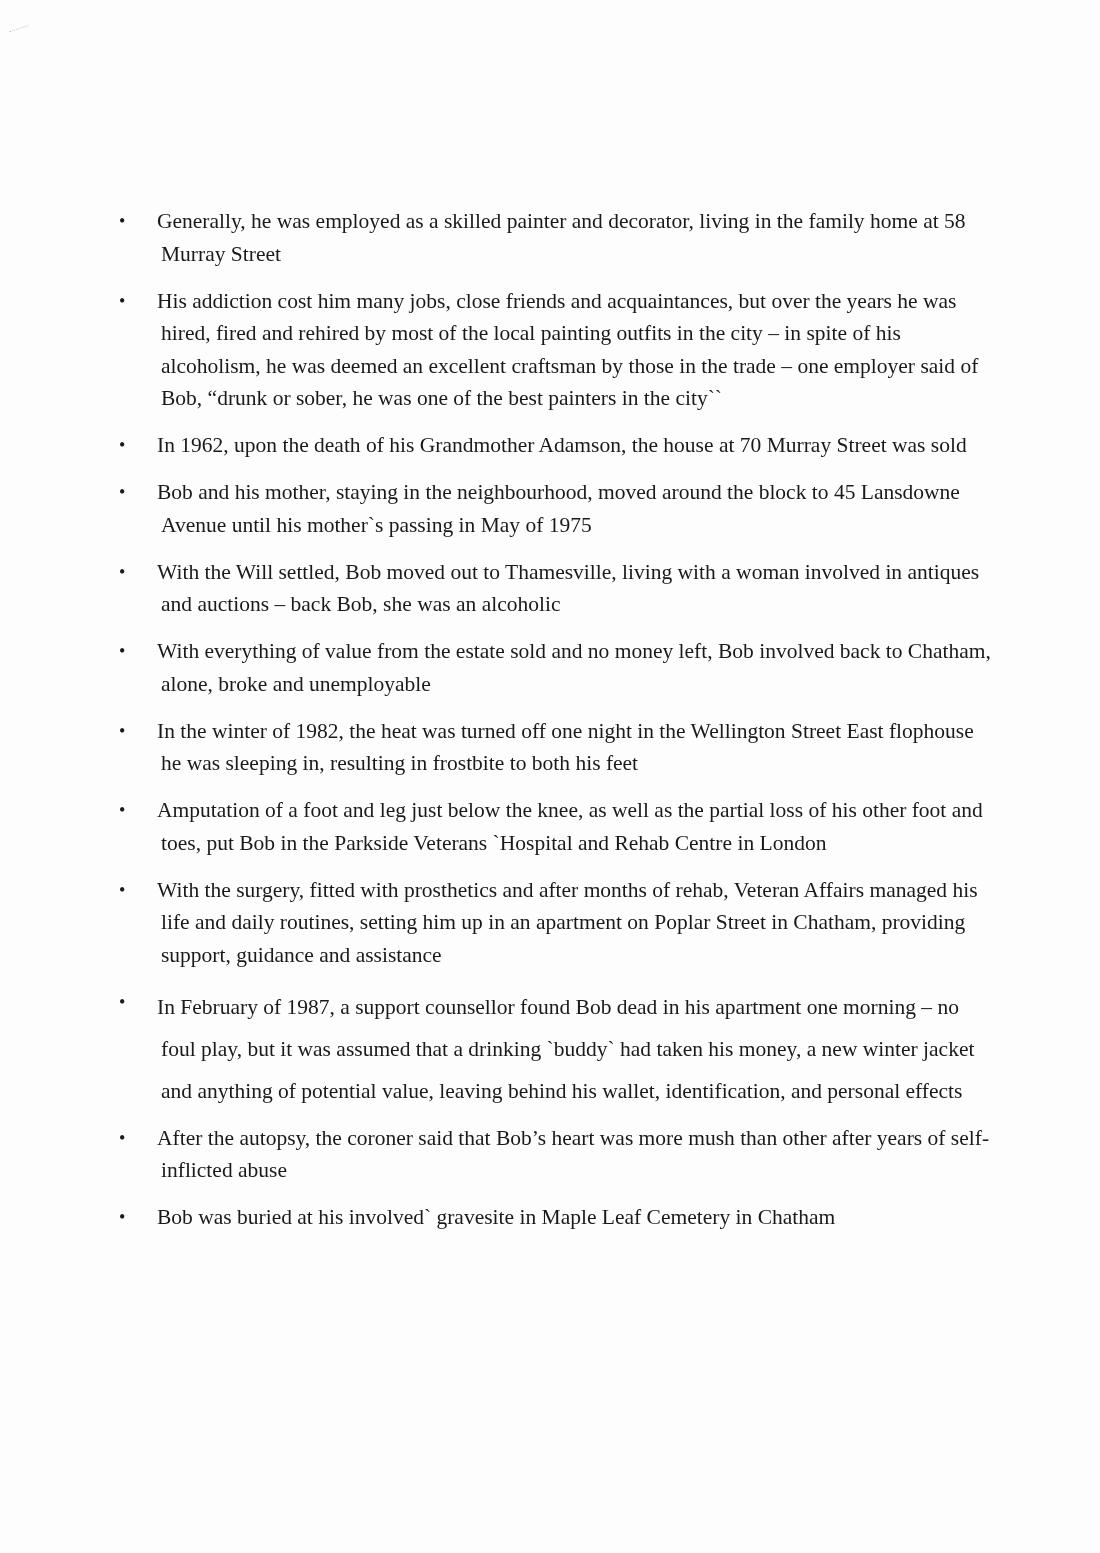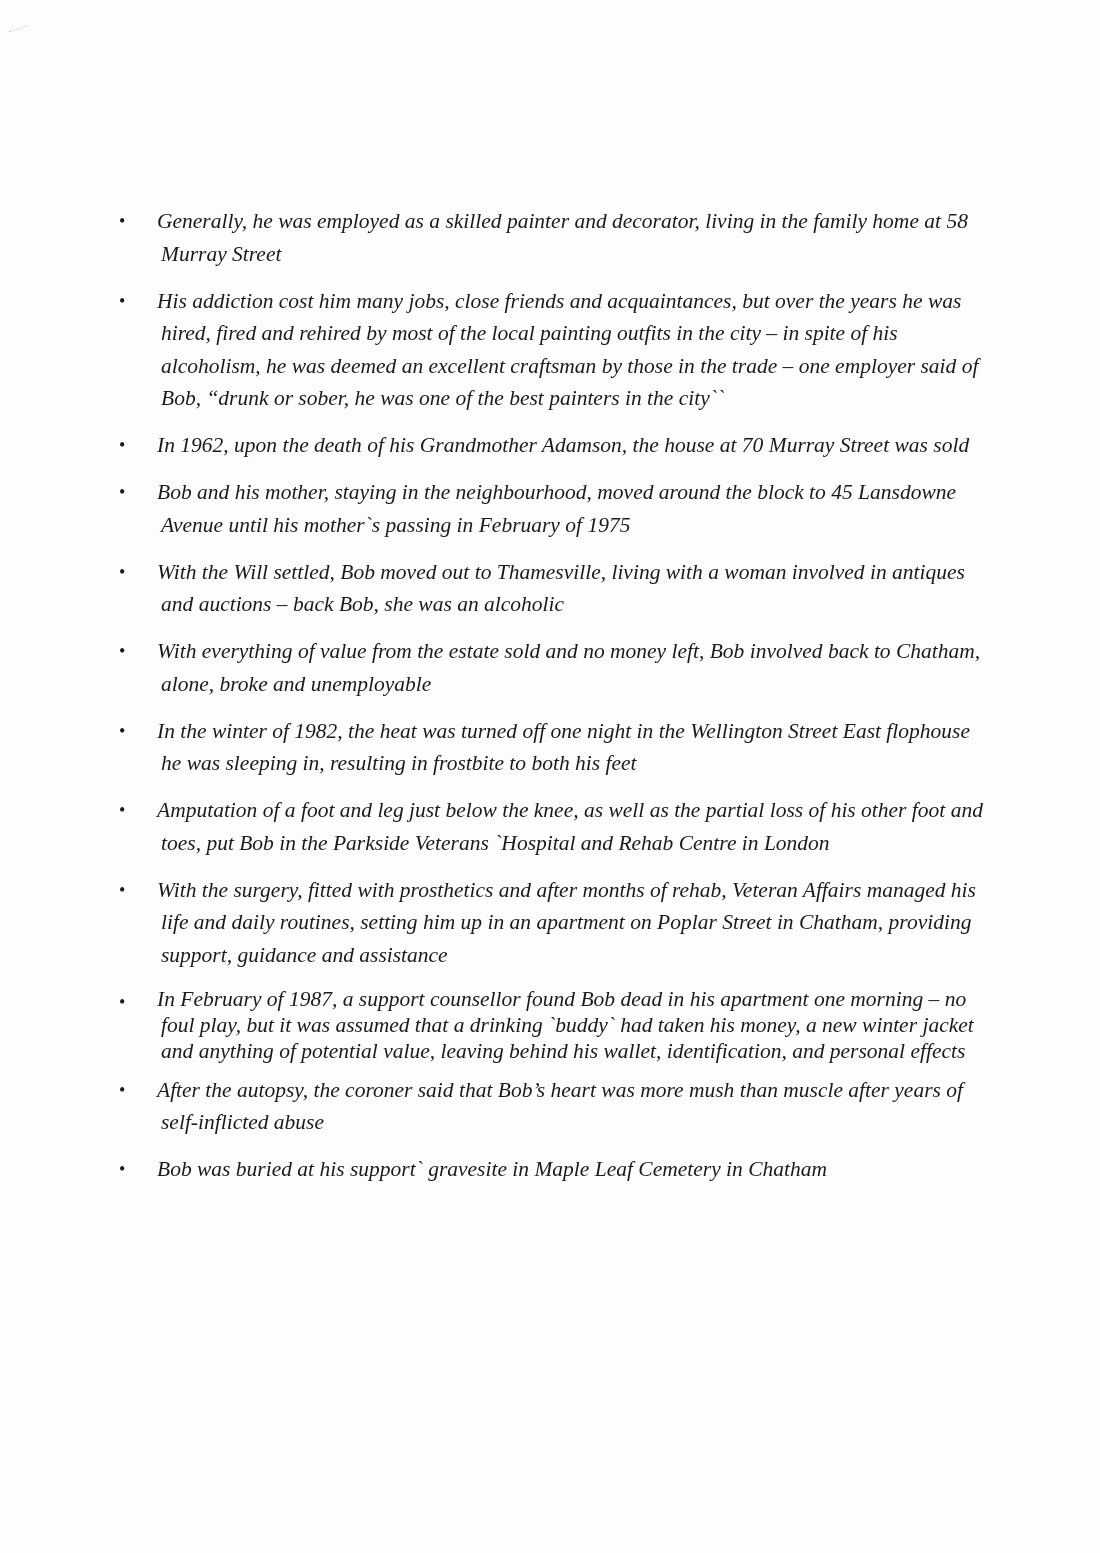--- a/index.html
+++ b/index.html
@@ -4,22 +4,22 @@
   <style>
     html, body { margin: 0; padding: 0; }
     body {
       width: 1100px; height: 1553px; background: #fdfdfd; position: relative; overflow: hidden;
       font-family: "Liberation Serif", "DejaVu Serif", serif; color: #1a1a1a;
     }
     .page { position: absolute; left: 0; top: 0; width: 1100px; height: 1553px; }
     ul.bullets { list-style: none; margin: 0; padding: 0; position: absolute; left: 115px; top: 205px; width: 880px; }
     li.item { position: relative; padding-left: 42px; font-size: 21.5px; line-height: 32.5px; margin-bottom: 14.5px; }
     li.item .dot { position: absolute; left: 4px; top: 0; font-size: 18px; }
-    li.item .txt { display: block; text-indent: -4px; padding-left: 4px; font-style: italic; }
-    li.item.wide .txt { line-height: 26px; }
+    li.item .txt { display: block; text-indent: -4px; padding-left: 4px; }
+    li.item.wide .txt { line-height: 42px; }
     li.item.wide { margin-bottom: 10px; }
     .mark { position: absolute; left: 10px; top: 28px; width: 20px; height: 8px; border-top: 1px dotted #999; transform: rotate(-18deg); opacity: 0.5; }
   </style>
 </head>
 <body>
 
 <div class="page">
   <div class="mark"></div>
 
   <ul class="bullets">
@@ -30,21 +30,21 @@
     <li class="item">
         <span class="dot">•</span>
         <span class="txt">His addiction cost him many jobs, close friends and acquaintances, but over the years he was hired, fired and rehired by most of the local painting outfits in the city – in spite of his alcoholism, he was deemed an excellent craftsman by those in the trade – one employer said of Bob, “drunk or sober, he was one of the best painters in the city``</span>
       </li>
     <li class="item">
         <span class="dot">•</span>
         <span class="txt">In 1962, upon the death of his Grandmother Adamson, the house at 70 Murray Street was sold</span>
       </li>
     <li class="item">
         <span class="dot">•</span>
-        <span class="txt">Bob and his mother, staying in the neighbourhood, moved around the block to 45 Lansdowne Avenue until his mother`s passing in February of 1975</span>
+        <span class="txt">Bob and his mother, staying in the neighbourhood, moved around the block to 45 Lansdowne Avenue until his mother`s passing in May of 1975</span>
       </li>
     <li class="item">
         <span class="dot">•</span>
         <span class="txt">With the Will settled, Bob moved out to Thamesville, living with a woman involved in antiques and auctions – back Bob, she was an alcoholic</span>
       </li>
     <li class="item">
         <span class="dot">•</span>
         <span class="txt">With everything of value from the estate sold and no money left, Bob involved back to Chatham, alone, broke and unemployable</span>
       </li>
     <li class="item">
@@ -58,20 +58,20 @@
     <li class="item">
         <span class="dot">•</span>
         <span class="txt">With the surgery, fitted with prosthetics and after months of rehab, Veteran Affairs managed his life and daily routines, setting him up in an apartment on Poplar Street in Chatham, providing support, guidance and assistance</span>
       </li>
     <li class="item wide">
         <span class="dot">•</span>
         <span class="txt">In February of 1987, a support counsellor found Bob dead in his apartment one morning – no foul play, but it was assumed that a drinking `buddy` had taken his money, a new winter jacket and anything of potential value, leaving behind his wallet, identification, and personal effects</span>
       </li>
     <li class="item">
         <span class="dot">•</span>
-        <span class="txt">After the autopsy, the coroner said that Bob’s heart was more mush than muscle after years of self-inflicted abuse</span>
+        <span class="txt">After the autopsy, the coroner said that Bob’s heart was more mush than other after years of self-inflicted abuse</span>
       </li>
     <li class="item">
         <span class="dot">•</span>
-        <span class="txt">Bob was buried at his support` gravesite in Maple Leaf Cemetery in Chatham</span>
+        <span class="txt">Bob was buried at his involved` gravesite in Maple Leaf Cemetery in Chatham</span>
       </li>
   </ul>
 </div>
 
 </body></html>

